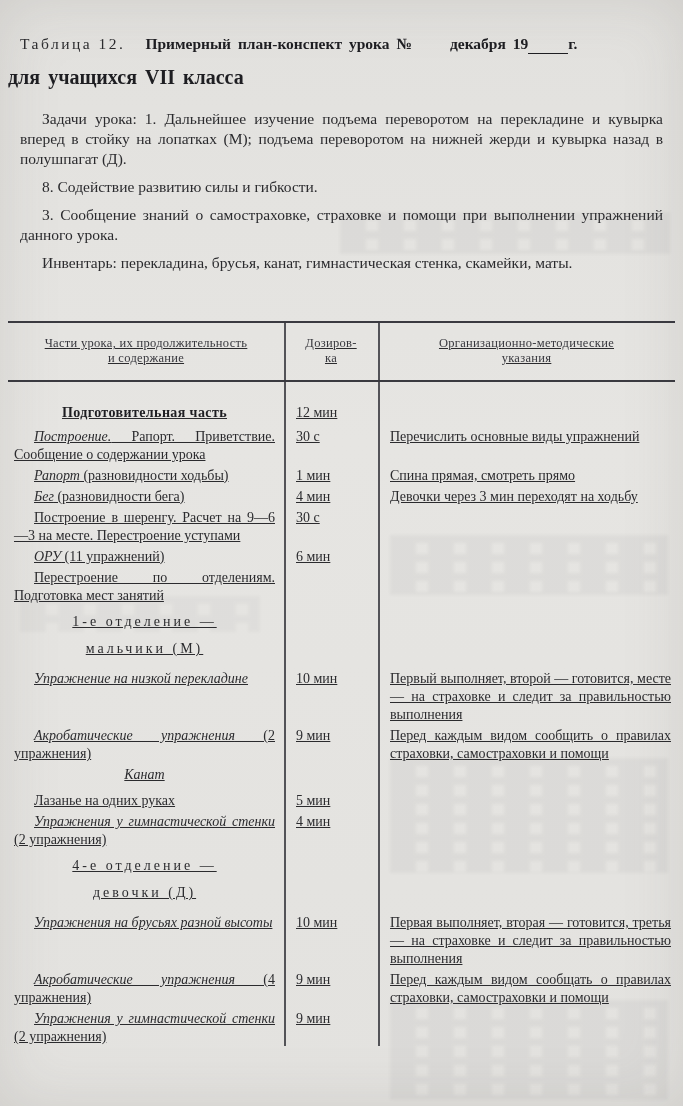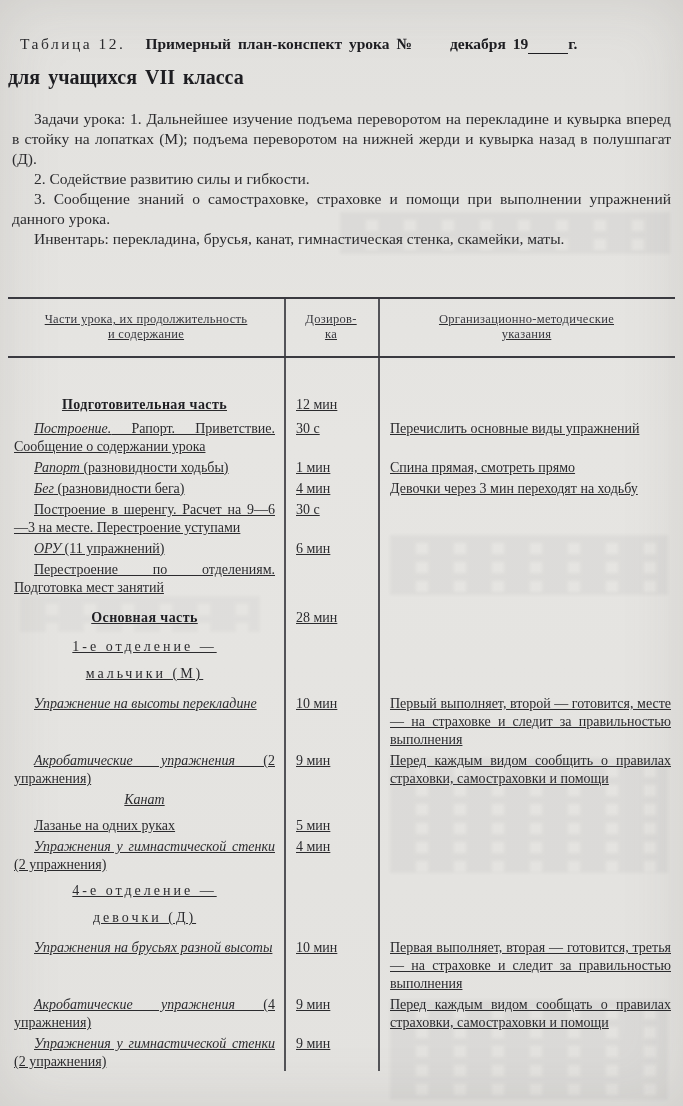--- a/index.html
+++ b/index.html
@@ -41,36 +41,36 @@
     flex:1;display:flex;align-items:flex-end;
   }
   .gap-blank{display:inline-block;width:38px;}
   .line-blank{display:inline-block;width:40px;border-bottom:1.6px solid var(--ink-bold);align-self:stretch;}
   .subtitle{
     text-align:left;font-weight:bold;color:var(--ink-bold);
     font-size:20px;word-spacing:3px;margin:0 0 20px 0;
   }
   
   .intro{margin:0 4px 48px 4px;font-size:15.5px;line-height:20px;text-align:justify;}
-  .intro p{margin:0;text-indent:22px;}
+  .intro p{margin:8px;text-indent:22px;}
   
   .tbl{position:relative;margin:0 0 0 0;text-decoration:underline;}
   .vl{position:absolute;top:0;bottom:0;width:1.5px;background:var(--rule);opacity:.85;}
   .vl-1{left:276px;}
   .vl-2{left:370px;}
   .thead{
     display:grid;grid-template-columns:276px 94px 1fr;align-items:center;
     border-top:2px solid var(--rule);border-bottom:2px solid var(--rule);
     padding:8px 0 9px 0;min-height:40px;
   }
   .th{
     font-size:12.5px;line-height:15px;text-align:center;
     white-space:pre-line;color:#38383e;letter-spacing:.3px;
   }
-  .tbody{padding-top:26px;}
+  .tbody{padding-top:10px;}
   .trow{display:grid;grid-template-columns:276px 94px 1fr;}
   .t-item{margin-bottom:3px;}
   .t-section{margin:12px 0 6px 0;}
   .t-group{margin:2px 0 8px 0;}
   .t-sub{margin:2px 0 8px 0;}
   .c{font-size:14px;line-height:18px;}
   .c1{padding:0 9px 0 6px;}
   .c3{padding:0 4px 0 12px;}
   .ent{margin:0;text-indent:20px;text-align:justify;}
   .ent i{font-style:italic;}
@@ -98,21 +98,21 @@
       <span class="gap-blank"></span>
       <span>декабря 19</span>
       <span class="line-blank"></span>
       <span>г.</span>
     </span>
   </div>
   <div class="subtitle">для учащихся VII класса</div>
 
   <div class="intro">
     <p>Задачи урока: 1. Дальнейшее изучение подъема переворотом на перекладине и кувырка вперед в стойку на лопатках (М); подъема переворотом на нижней жерди и кувырка назад в полушпагат (Д).</p>
-    <p>2. Содействие развитию силы и гибкости.</p>
+    <p>8. Содействие развитию силы и гибкости.</p>
     <p>3. Сообщение знаний о самостраховке, страховке и помощи при выполнении упражнений данного урока.</p>
     <p>Инвентарь: перекладина, брусья, канат, гимнастическая стенка, скамейки, маты.</p>
   </div>
 
   <div class="tbl">
     <div class="vl vl-1"></div>
     <div class="vl vl-2"></div>
 
     <div class="thead">
       <div class="th">Части урока, их продолжительность
@@ -184,40 +184,31 @@
           </div>
           <div class="c c3"></div>
         </div>
         <div class="trow t-item">
           <div class="c c1">
             <p class="ent"><span>Перестроение по отделениям. Подготовка мест занятий</span></p>
           </div>
           <div class="c c2"></div>
           <div class="c c3"></div>
         </div>
-        <div class="trow t-section">
-          <div class="c c1">
-            <div class="sec">Основная часть</div>
-          </div>
-          <div class="c c2">
-            <div class="dose">28 мин</div>
-          </div>
-          <div class="c c3"></div>
-        </div>
         <div class="trow t-group">
           <div class="c c1">
             <div class="grp">1-е отделение —
 мальчики (М)</div>
           </div>
           <div class="c c2"></div>
           <div class="c c3"></div>
         </div>
         <div class="trow t-item">
           <div class="c c1">
-            <p class="ent"><i class="lead">Упражнение на высоты перекладине</i></p>
+            <p class="ent"><i class="lead">Упражнение на низкой перекладине</i></p>
           </div>
           <div class="c c2">
             <div class="dose">10 мин</div>
           </div>
           <div class="c c3">
             <p class="note">Первый выполняет, второй — готовится, месте — на страховке и следит за правильностью выполнения</p>
           </div>
         </div>
         <div class="trow t-item">
           <div class="c c1">

